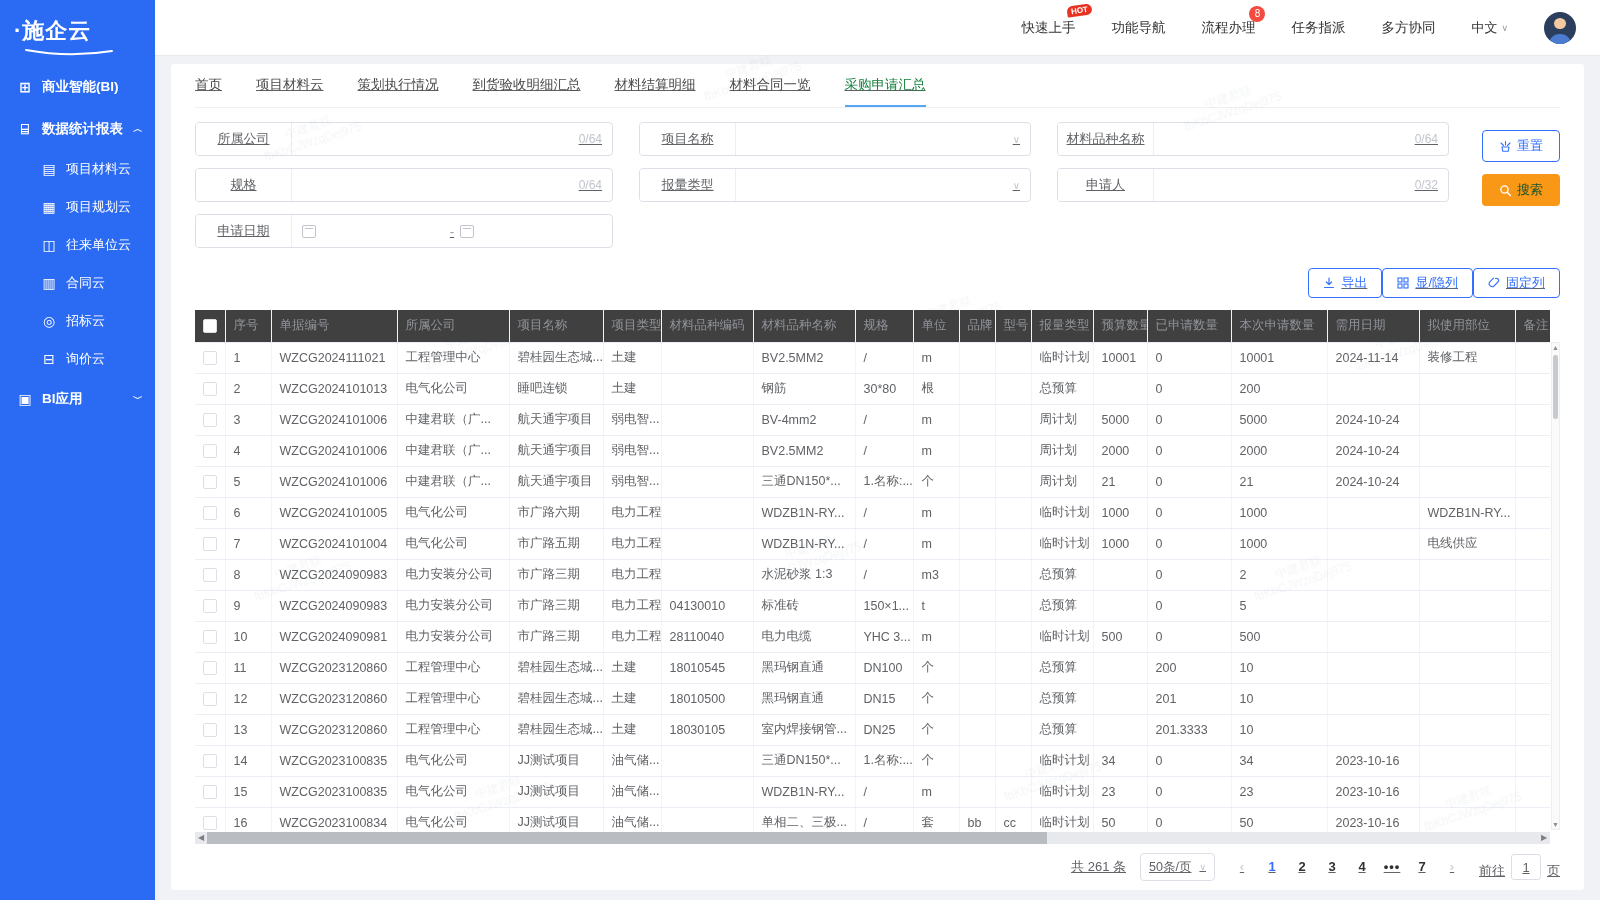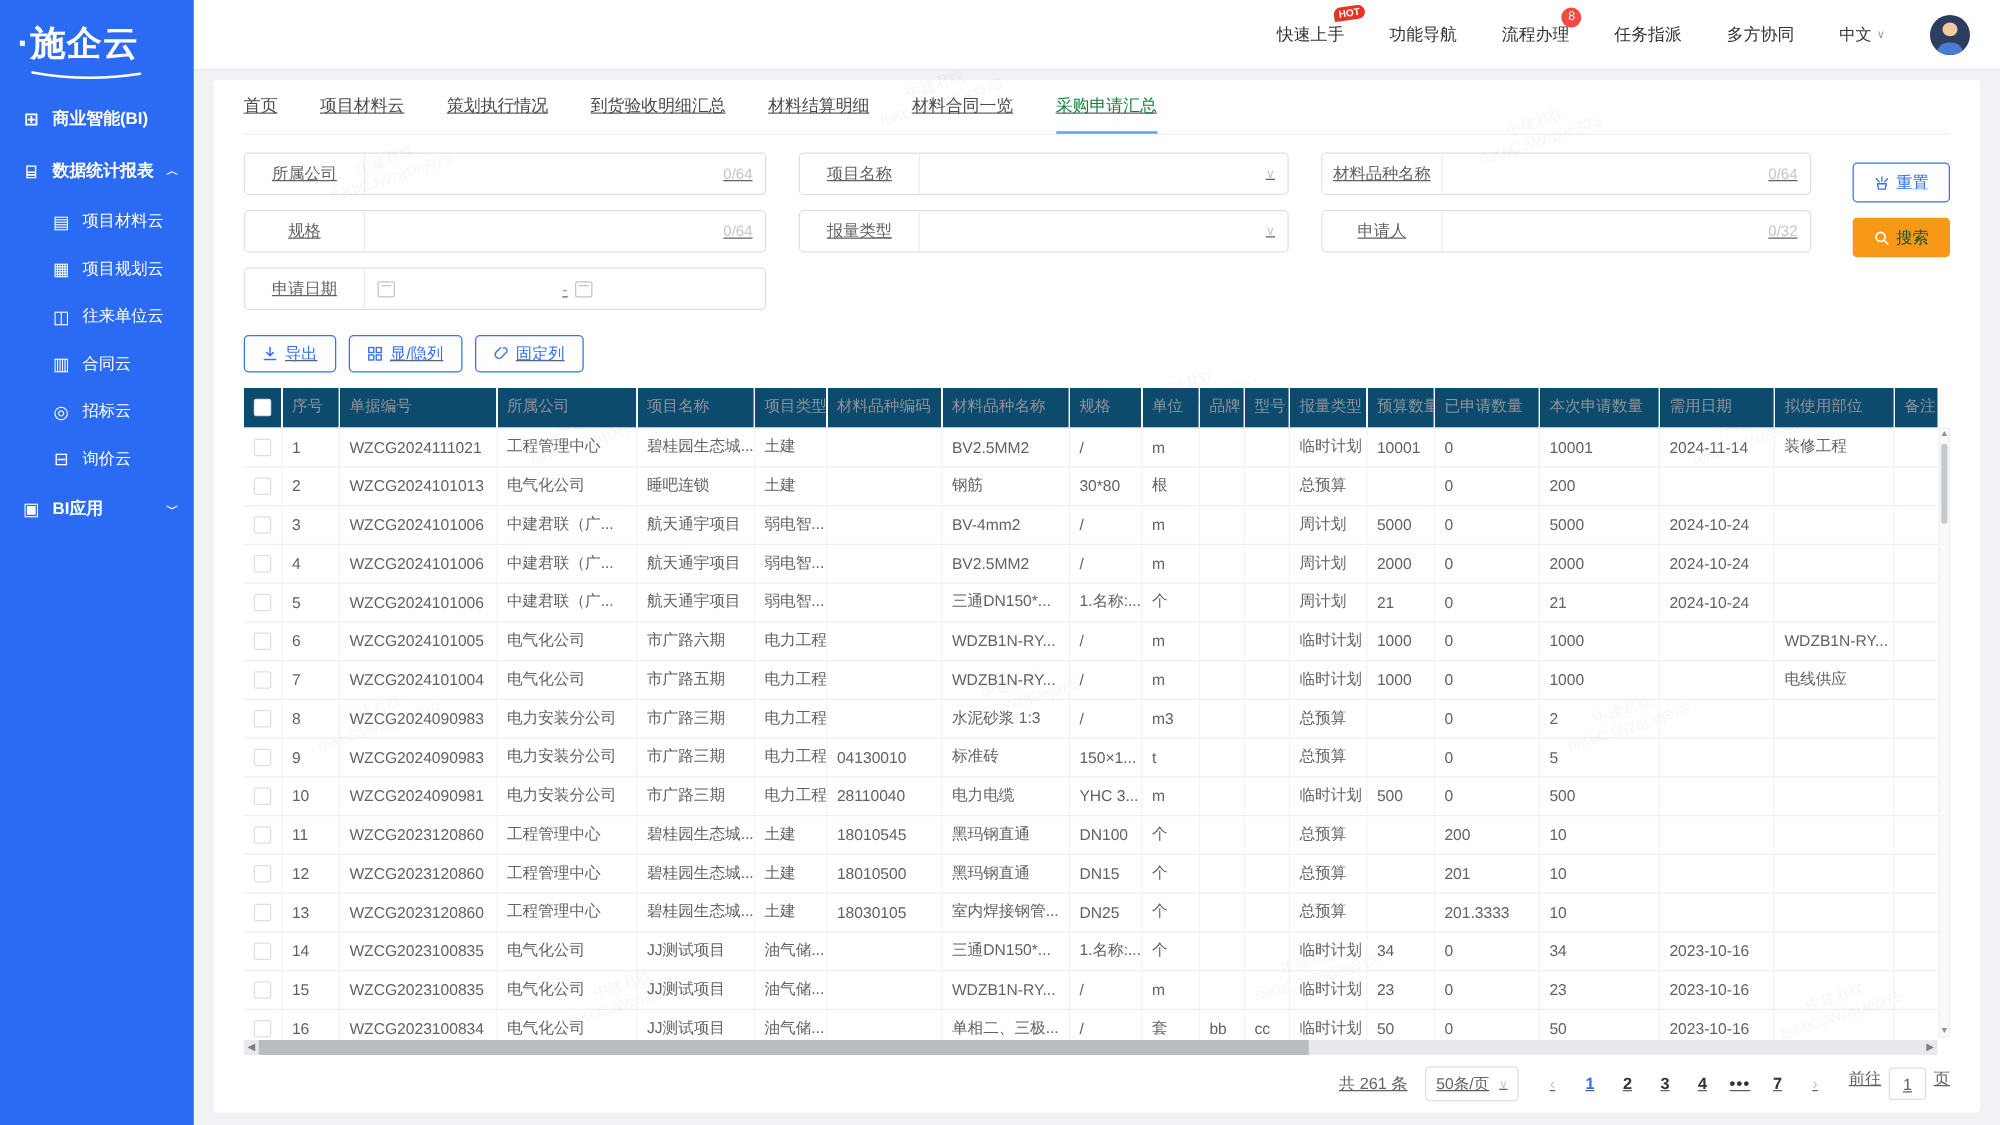--- a/index.html
+++ b/index.html
@@ -2,21 +2,21 @@
 <html><head>
 <meta charset="utf-8">
 <style>
   * { margin:0; padding:0; box-sizing:border-box; }
   html,body { width:1600px; height:900px; overflow:hidden; }
   body { font-family:"Liberation Sans","DejaVu Sans",sans-serif; font-size:13px; color:#606266; background:#f0f2f5; display:flex; }
 
   
   .sidebar { width:155px; height:900px; background:#2b6bf3; color:#fff; flex:0 0 155px; position:relative; z-index:5; }
   .logo { padding:16px 14px 10px 14px; }
-  .logo-text { font-size:28px; font-weight:bold; letter-spacing:1px; }
+  .logo-text { font-size:22px; font-weight:bold; letter-spacing:1px; }
   .logo-swoosh { display:block; margin-top:2px; margin-left:10px; }
   .side-item { display:flex; align-items:center; height:42px; padding:0 12px 0 16px; cursor:pointer; font-size:13.5px; white-space:nowrap; }
   .side-item.lvl1 { font-weight:bold; }
   .side-item.lvl2 { padding-left:40px; height:38px; font-weight:normal; font-size:13px; }
   .side-item .ico { width:18px; margin-right:8px; font-size:14px; text-align:center; flex:0 0 18px; }
   .side-item .chev { margin-left:auto; font-size:10px; opacity:.9; }
 
   
   .right { flex:1; display:flex; flex-direction:column; height:900px; overflow:hidden; }
   .topbar { height:56px; background:#fff; border-bottom:1px solid #e9e9eb; display:flex; align-items:center; justify-content:flex-end; padding-right:24px; gap:36px; flex:0 0 56px; }
@@ -48,50 +48,50 @@
   .f-date { display:flex; align-items:center; gap:6px; flex:1; padding:0 10px; color:#c0c4cc; }
   .f-date .dsep { color:#999; }
   .cal { width:14px; height:13px; border:1px solid #c0c4cc; border-radius:2px; position:relative; flex:0 0 14px; }
   .cal:before { content:""; position:absolute; top:2px; left:2px; right:2px; border-top:1px solid #c0c4cc; }
   .filter-btns { position:absolute; right:0; top:22px; display:flex; flex-direction:column; gap:12px; }
   .btn { display:inline-flex; align-items:center; justify-content:center; gap:5px; height:32px; padding:0 0; border-radius:4px; font-size:13px; cursor:pointer; border:1px solid transparent; white-space:nowrap; }
   .btn-reset { background:#fff; border-color:#3370ff; color:#3370ff; width:78px; }
   .btn-search { background:#f89816; color:#14532d; width:78px; }
 
   
-  .tbl-toolbar { display:flex; justify-content:flex-start; gap:10px; padding:14px 0 12px 0; flex:0 0 auto; }
+  .tbl-toolbar { display:flex; justify-content:flex-end; padding:14px 0 12px 0; flex:0 0 auto; }
   .btn-outline { background:#fff; border:1px solid #3370ff; color:#3370ff; height:30px; padding:0 14px; border-radius:4px; display:inline-flex; align-items:center; gap:6px; font-size:13px; cursor:pointer; }
 
   
   .tbl-zone { position:relative; flex:1; overflow:hidden; }
   .tbl-clip { position:absolute; inset:0 10px 12px 0; overflow:hidden; }
   table { border-collapse:collapse; table-layout:fixed; width:1360px; font-size:12.5px; }
   th,td { border-bottom:1px solid #ebeef5; border-right:1px solid #f2f4f7; padding:0 8px; height:31px; text-align:left; font-weight:normal; white-space:nowrap; overflow:hidden; }
-  thead th { background:#0c4a6e; color:#909399; height:32px; border-bottom:1px solid #ebeef5; }
+  thead th { background:#404040; color:#909399; height:32px; border-bottom:1px solid #ebeef5; }
   tbody td { color:#606266; }
   .cb { width:14px; height:14px; border:1px solid #dcdfe6; border-radius:2px; display:inline-block; background:#fff; vertical-align:middle; cursor:pointer; }
 
   
   .vscroll { position:absolute; top:32px; right:0; bottom:14px; width:9px; background:#fafafa; border:1px solid #eee; }
   .vthumb { position:absolute; top:12px; left:1px; width:5px; height:64px; background:#c6c9ce; border-radius:3px; }
   .varrow { position:absolute; left:0; width:100%; text-align:center; font-size:7px; color:#8a8d92; }
   .hscroll { position:absolute; left:0; right:10px; bottom:0; height:12px; background:#e7e9ec; display:flex; align-items:center; }
   .harrow { flex:0 0 12px; text-align:center; font-size:8px; color:#7c7f84; line-height:12px; }
   .hthumb { height:12px; width:62%; background:#b9bcc1; }
 
   
   .pager { display:flex; align-items:center; justify-content:flex-end; gap:14px; height:46px; flex:0 0 46px; font-size:13px; color:#606266; }
   .psize { border:1px solid #dcdfe6; border-radius:4px; height:28px; display:flex; align-items:center; gap:8px; padding:0 8px; color:#606266; cursor:pointer; font-size:12.5px; }
   .psize .chev { font-size:9px; color:#c0c4cc; }
   .pages { display:flex; align-items:center; gap:4px; }
   .pg { min-width:26px; height:26px; line-height:26px; text-align:center; cursor:pointer; color:#303133; font-weight:bold; font-size:13px; }
   .pg.active { color:#3370ff; }
   .pg.arrow { color:#c0c4cc; font-weight:normal; }
   .pg.dots { color:#303133; letter-spacing:1px; }
-  .goto { display:flex; align-items:flex-start; gap:6px; }
+  .goto { display:flex; align-items:flex-end; gap:6px; }
   .goto input { width:30px; height:26px; border:1px solid #dcdfe6; border-radius:3px; text-align:center; font-size:13px; color:#606266; outline:none; }
 
   
   .wm { position:fixed; z-index:50; pointer-events:none; transform:rotate(-18deg); color:rgba(60,70,90,.055); font-size:12px; text-align:center; line-height:15px; white-space:nowrap; }
 
   svg.ic { display:block; }
 </style>
 </head>
 <body>
 

